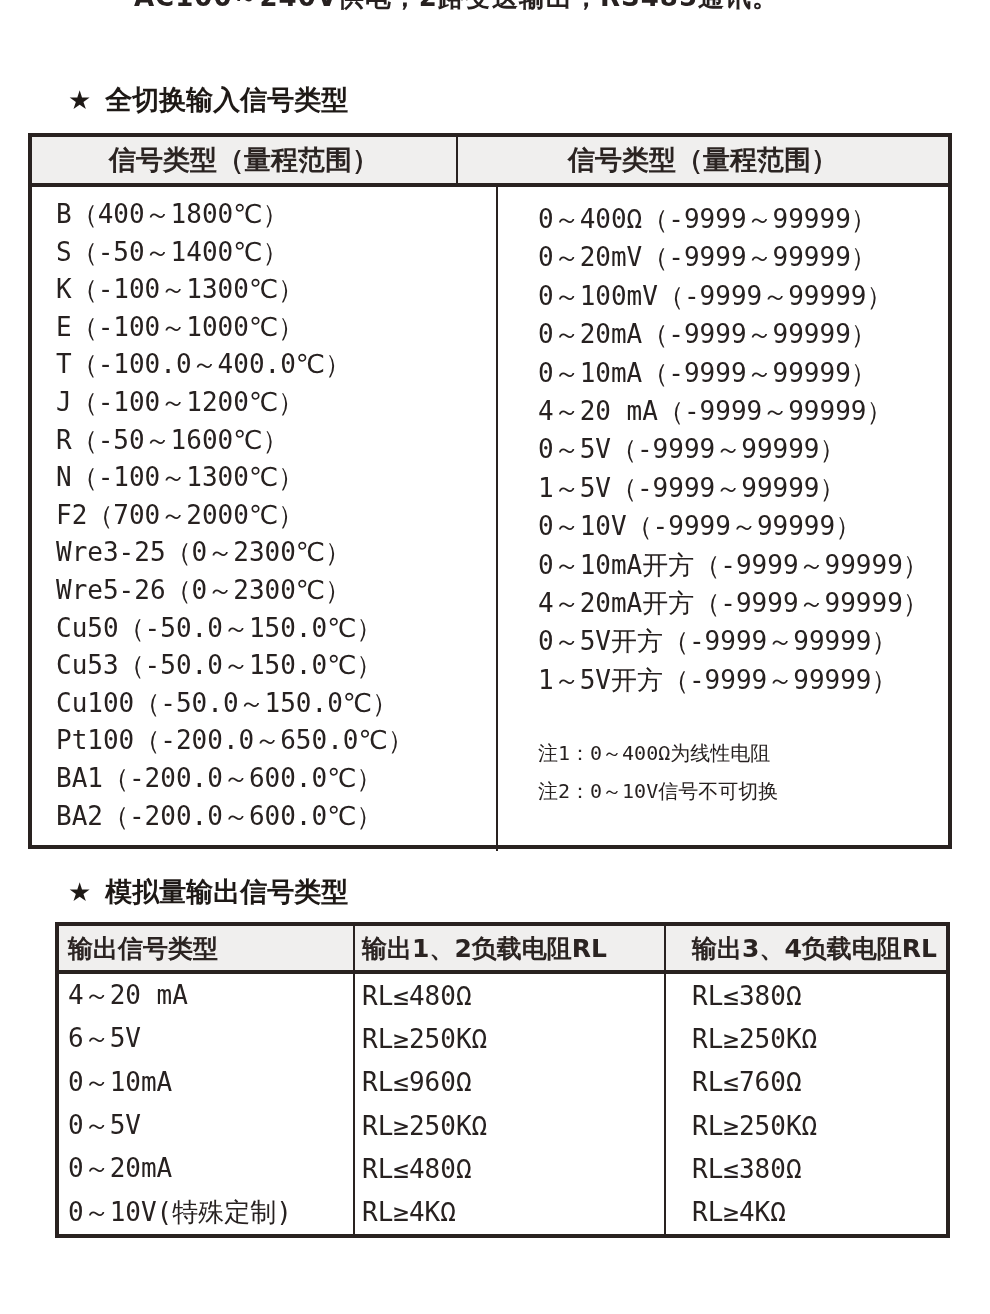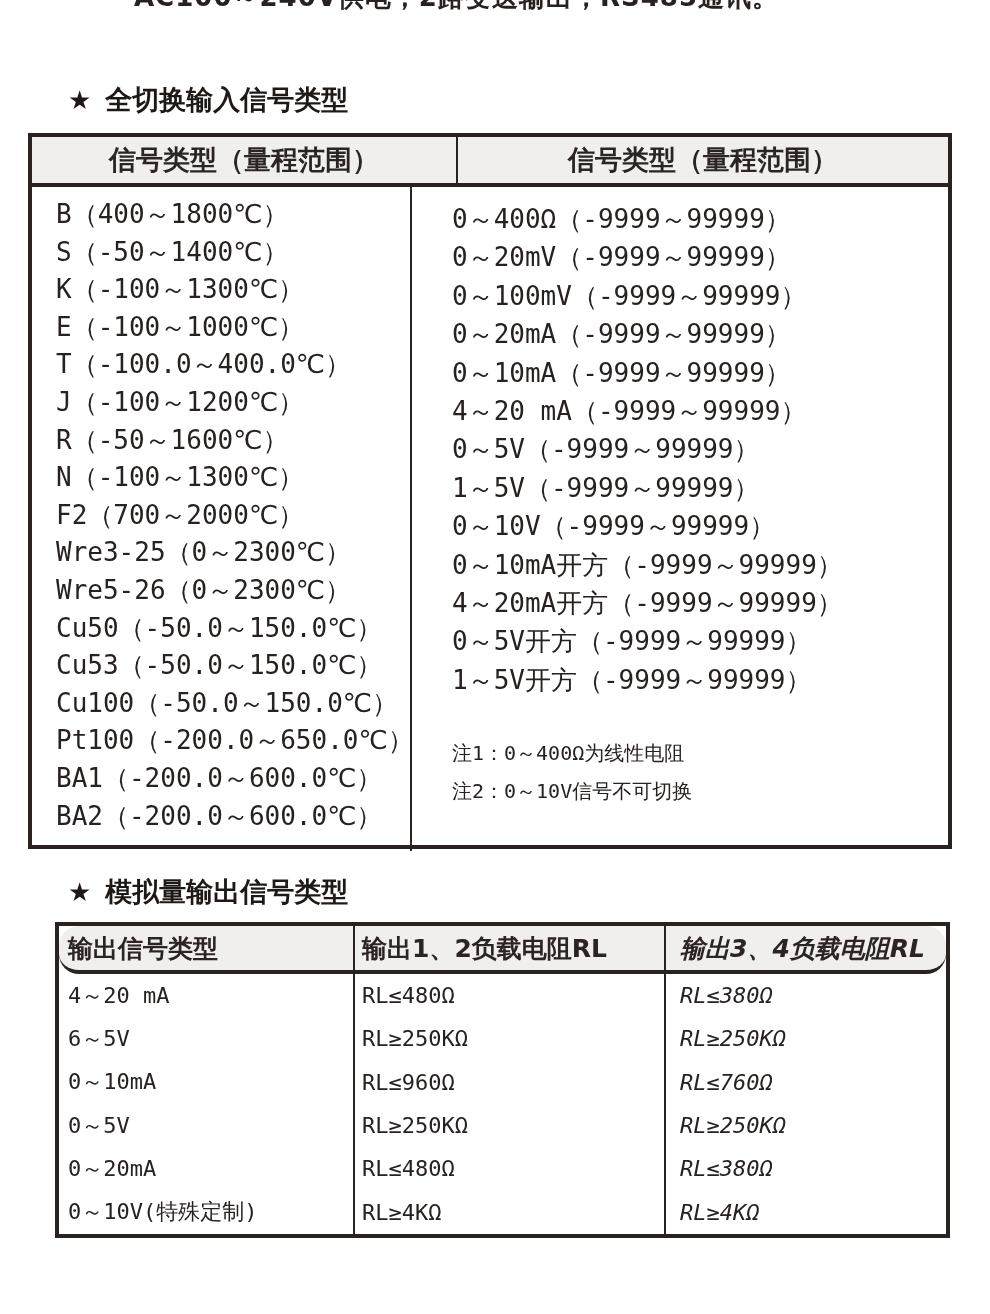--- a/index.html
+++ b/index.html
@@ -38,47 +38,47 @@
     border-bottom:4px solid #292220;box-sizing:content-box;
     font-size:27px;font-weight:600;color:#2b2422;
   }
   .tbl1-header .hcell{
     display:flex;align-items:center;justify-content:center;
   }
   .tbl1-header .hcell.left{width:426px;border-right:2px solid #292220;box-sizing:border-box;}
   .tbl1-header .hcell.right{flex:1;}
   .tbl1-body{display:flex;flex:1;}
   .col-left{
-    width:380px;border-right:2px solid #292220;box-sizing:border-box;
+    width:466px;border-right:2px solid #292220;box-sizing:border-box;
     padding:9px 0 16px 24px;
   }
   .col-left .line{font-size:26px;line-height:37.6px;white-space:nowrap;}
   .col-right{flex:1;padding:13px 0 0 40px;}
   .col-right .line{font-size:26px;line-height:38.4px;white-space:nowrap;}
   .notes{margin-top:35px;}
   .notes .line{font-size:20px;line-height:38px;white-space:nowrap;}
 
   
   .tbl2{
     position:absolute;left:55px;top:922px;width:895px;height:316px;
     border:4px solid #292220;box-sizing:border-box;background:#ffffff;
     display:flex;flex-direction:column;
   }
   .tbl2-header{
     display:flex;height:44px;flex:0 0 44px;background:#f0efee;
     border-bottom:4px solid #292220;
-    font-size:25px;font-weight:600;color:#2b2422;border-radius:20px;
+    font-size:25px;font-weight:600;color:#2b2422;
   }
   .tbl2-header .hcell{display:flex;align-items:center;box-sizing:border-box;}
   .tbl2 .c1{width:296px;border-right:2px solid #292220;padding-left:9px;box-sizing:border-box;}
   .tbl2 .c2{width:311px;border-right:2px solid #292220;padding-left:7px;box-sizing:border-box;}
-  .tbl2 .c3{flex:1;padding-left:14px;box-sizing:border-box;font-style:italic;}
+  .tbl2 .c3{flex:1;padding-left:26px;box-sizing:border-box;}
   .tbl2-body{display:flex;flex-direction:column;flex:1;}
   .tbl2-row{display:flex;flex:1;}
-  .tbl2-row .cell{display:flex;align-items:center;font-size:22px;white-space:nowrap;}
+  .tbl2-row .cell{display:flex;align-items:center;font-size:26px;white-space:nowrap;}
 </style>
 </head>
 <body>
 
 <div class="top-clip">AC100～240V供电，2路变送输出，RS485通讯。</div>
 
 <div class="heading" id="heading1">
   <span class="star">★</span>
   <span>全切换输入信号类型</span>
 </div>

